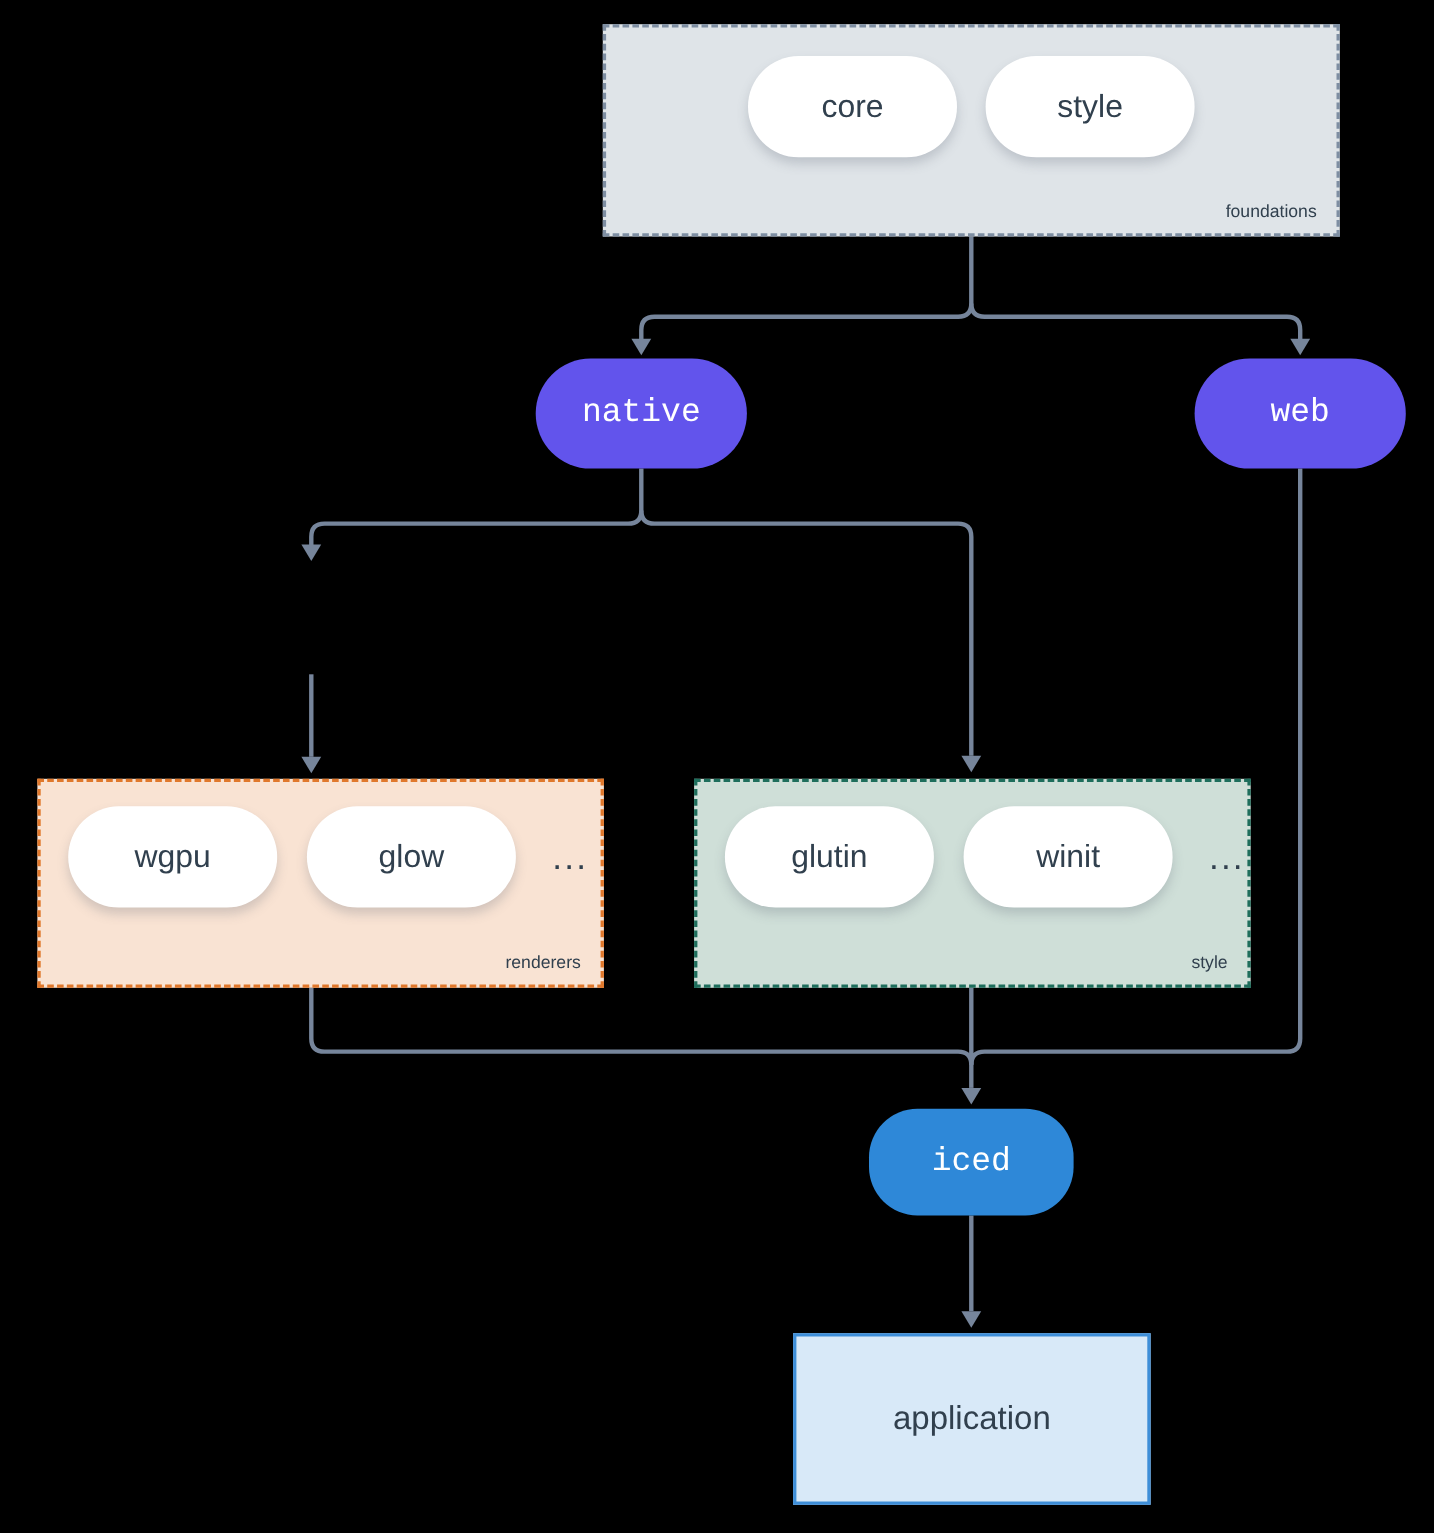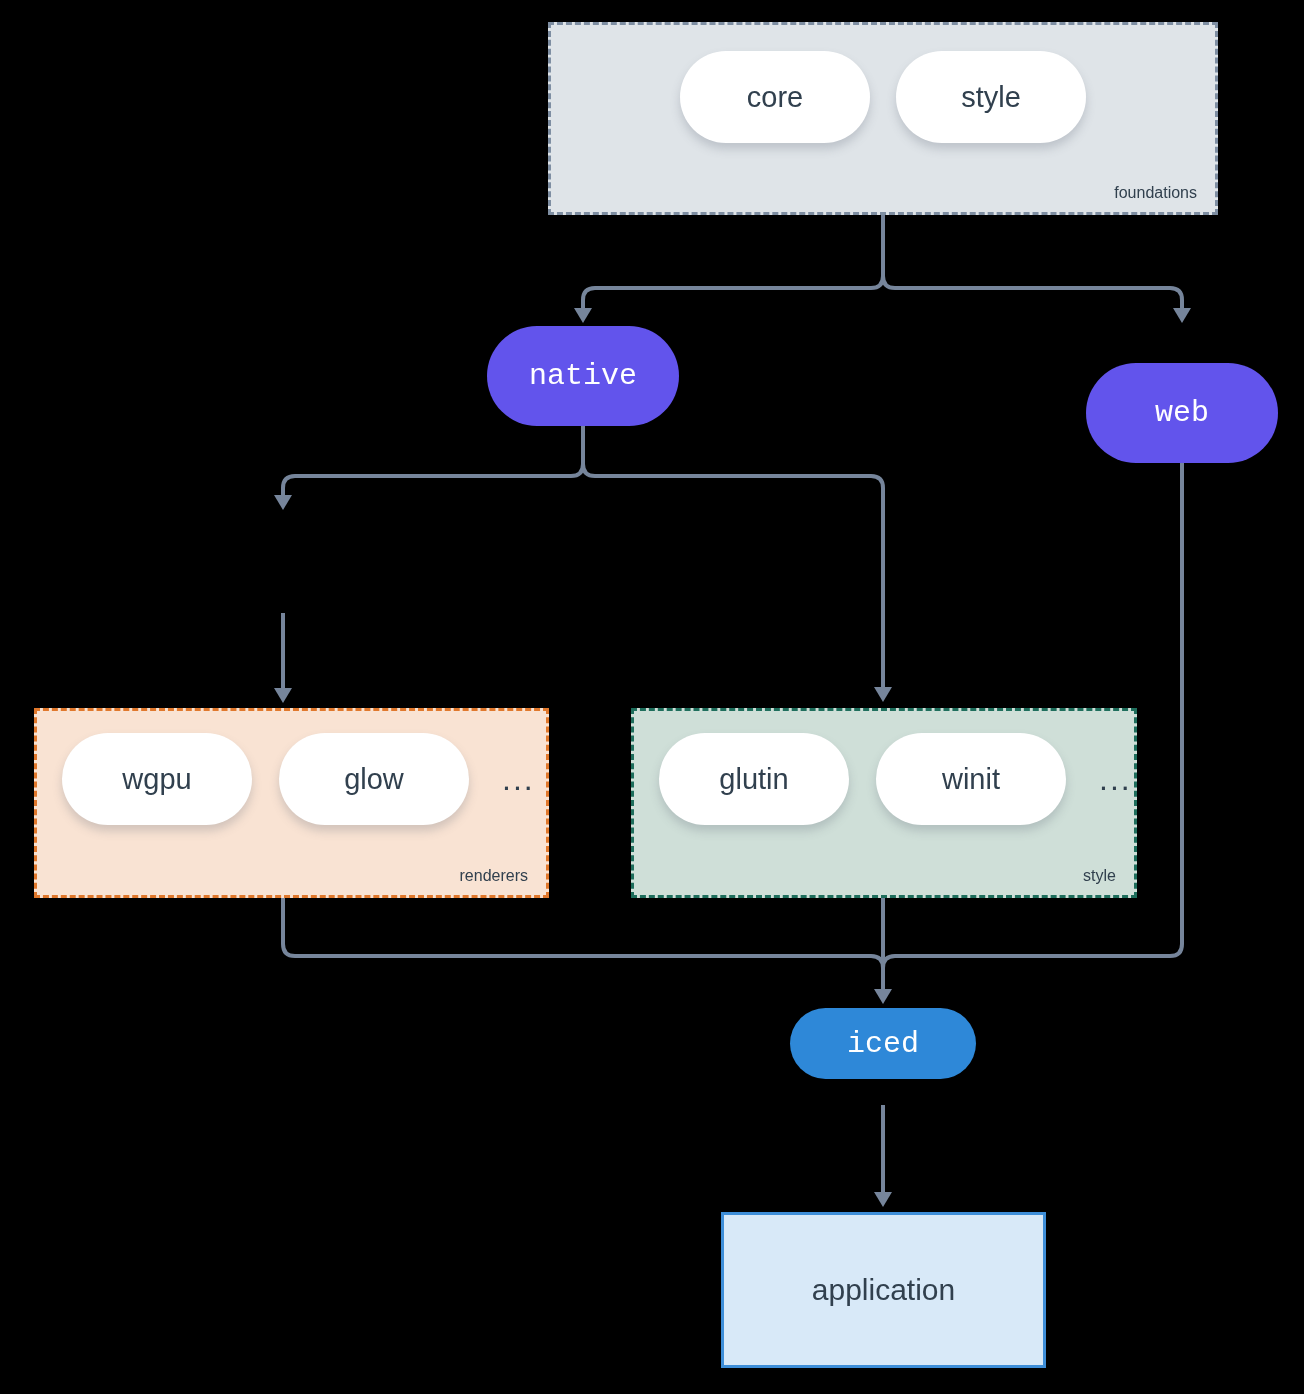--- a/index.html
+++ b/index.html
@@ -41,23 +41,23 @@
   }
 
   .node-pill{
     position:absolute;z-index:2;
     display:flex;align-items:center;justify-content:center;
     color:#ffffff;font-size:30px;
     border-radius:50px;
     font-family:Liberation Mono, monospace;
   }
   .native{left:487px;top:326px;width:192px;height:100px;background:var(--purple,#6254ec);}
-  .web{left:1086px;top:326px;width:192px;height:100px;background:var(--purple,#6254ec);margin-top:37px;}
+  .web{left:1086px;top:326px;width:192px;height:100px;background:var(--purple,#6254ec);}
   .graphics{left:188px;top:513px;width:190px;height:100px;background:var(--orange,#e5843c);}
-  .iced{left:790px;top:1008px;width:186px;height:71px;background:var(--blue,#2e88d8);border-radius:44px;}
+  .iced{left:790px;top:1008px;width:186px;height:97px;background:var(--blue,#2e88d8);border-radius:44px;}
 
   .renderers{
     left:34px;top:708px;width:515px;height:190px;
     background:var(--peach-bg,#f9e3d3);
     border:3px dashed var(--orange-border,#e0782c);
   }
   .shells{
     left:631px;top:708px;width:506px;height:190px;
     background:var(--sage-bg,#cfdfd8);
     border:3px dashed var(--teal-border,#1e6e5c);

